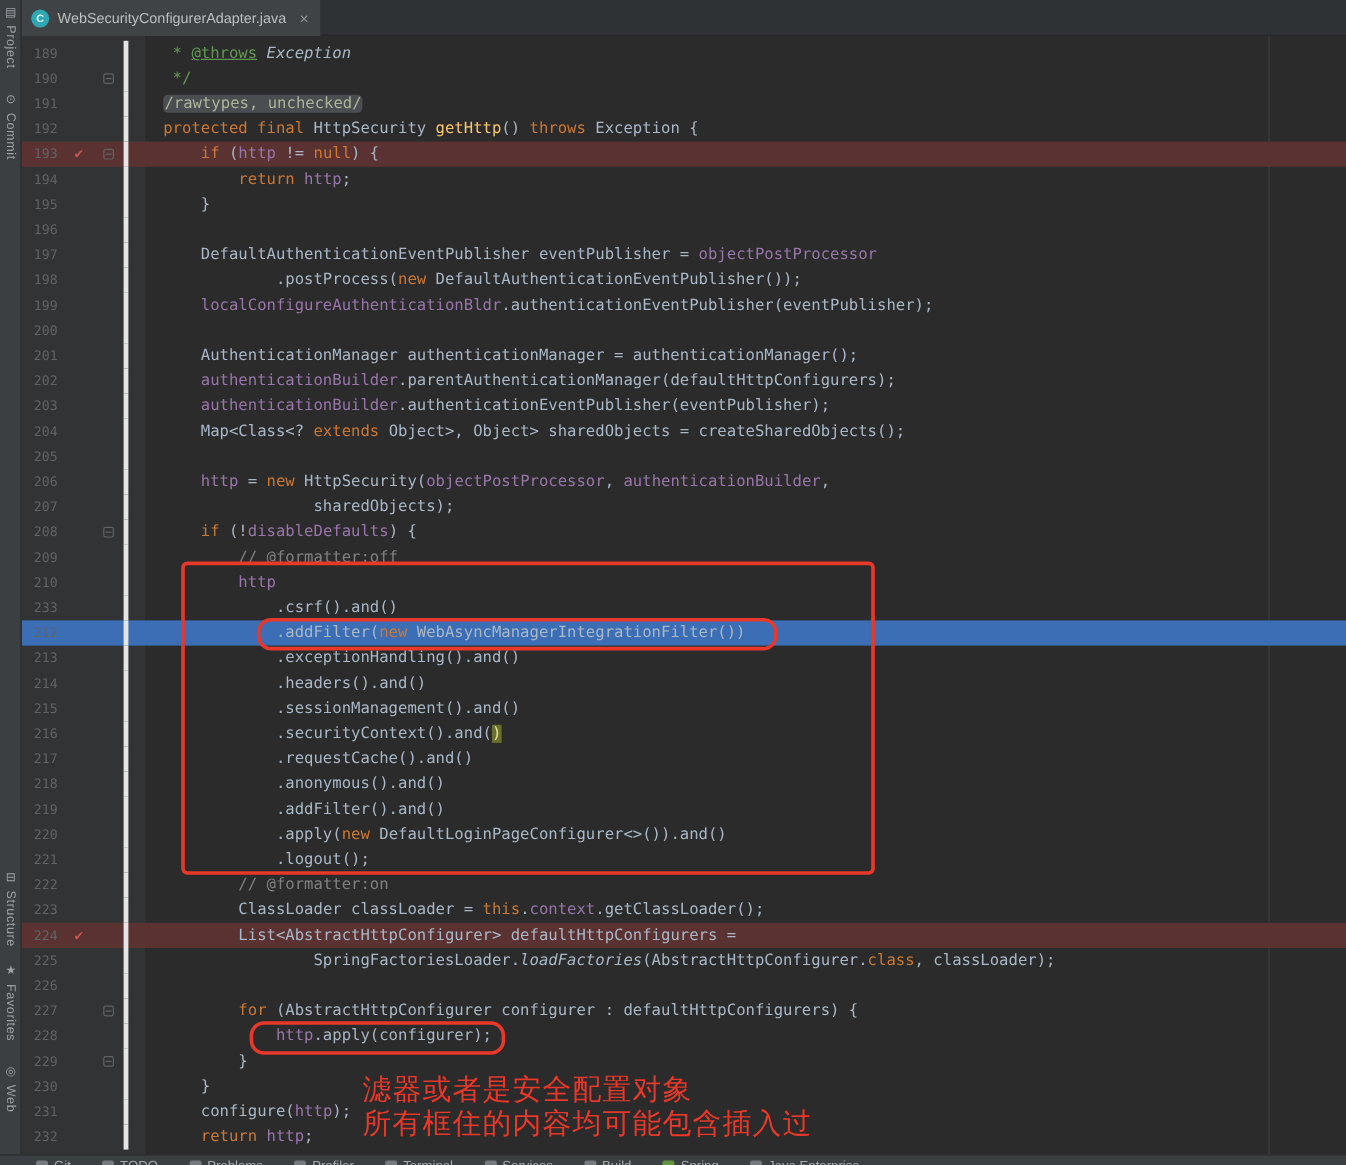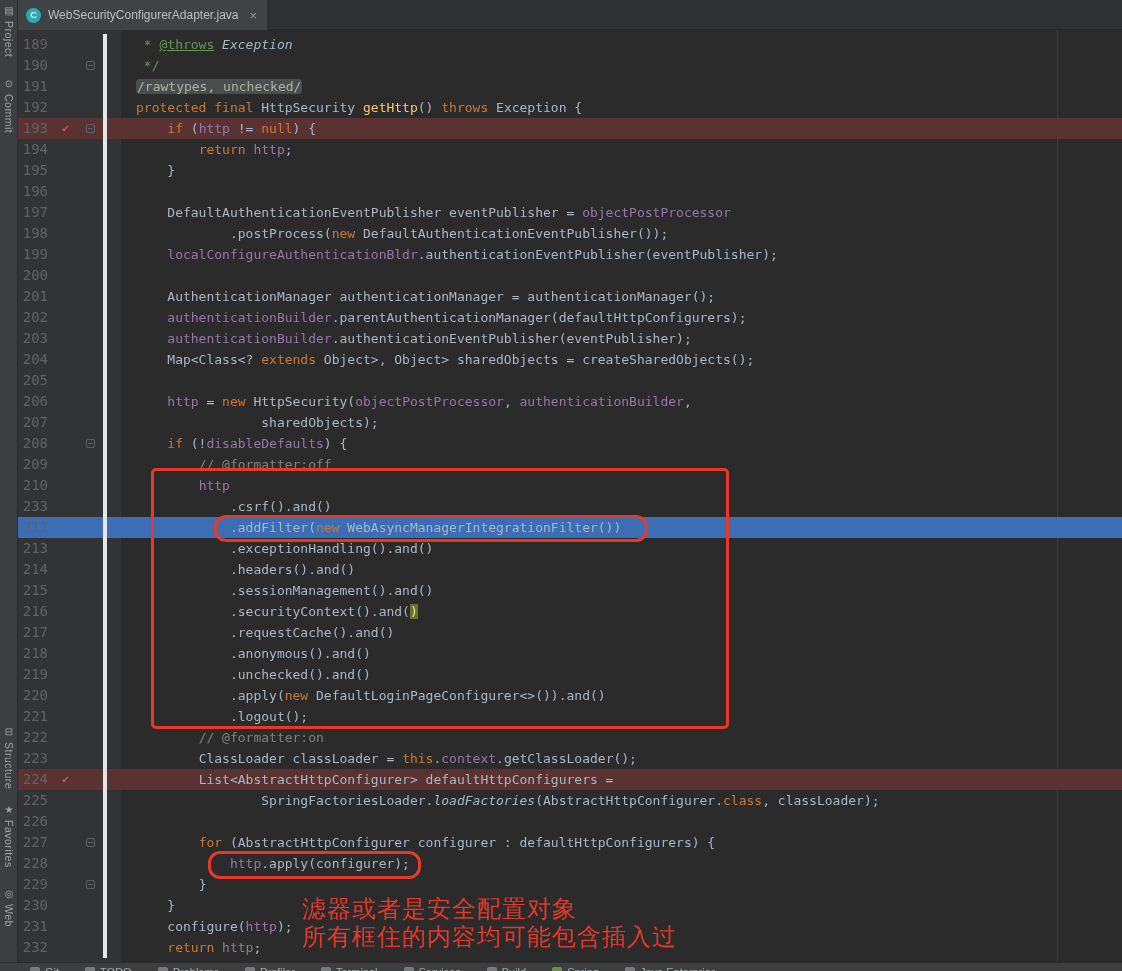--- a/index.html
+++ b/index.html
@@ -26,21 +26,21 @@
 
   
   .editor{position:absolute;left:18px;top:30px;width:1104px;height:932px;background:var(--editor-bg,#2b2b2b);
     font-family:"DejaVu Sans Mono","Liberation Mono",monospace;font-size:13px}
   .gutterbg{position:absolute;left:0;top:0;width:103px;height:100%;background:var(--gutter-bg,#313335)}
   .guide{position:absolute;left:1039px;top:0;width:1px;height:100%;background:#3a3d3f}
   .lines{position:absolute;left:0;top:4px;right:0;z-index:1}
   .row{display:flex;height:21px;line-height:21px}
   .row.sel{background:var(--selection-row,#3b6eb5)}
   .row.red{background:var(--red-row,#5a3232)}
-  .ln{flex:0 0 30px;width:30px;text-align:right;color:var(--line-number,#606366);font-size:14px}
+  .ln{flex:0 0 30px;width:30px;text-align:right;color:var(--line-number,#606366);font-size:11px}
   .gut{flex:0 0 55px;position:relative}
   .mark{position:absolute;left:14px;top:0;color:var(--mark,#c75450);font-size:12px}
   .foldm{position:absolute;left:38px;top:6px;width:9px;height:9px;border:1px solid #5f6365;border-radius:2px;
     background:linear-gradient(#5f6365,#5f6365) center/5px 1px no-repeat}
   .code{flex:1;white-space:pre;color:var(--text,#a9b7c6);border-left:4px solid #e5e5e5;padding-left:29px}
   .k{color:var(--keyword,#cc7832)}
   .t{color:var(--text,#a9b7c6)}
   .f{color:var(--field,#9876aa)}
   .fn{color:var(--method,#ffc66d)}
   .c{color:var(--comment,#808080)}
@@ -259,21 +259,21 @@
           <span class="code">            <span class="t">.requestCache().and()</span></span>
         </div>
         <div class="row">
           <span class="ln">218</span>
           <span class="gut"></span>
           <span class="code">            <span class="t">.anonymous().and()</span></span>
         </div>
         <div class="row">
           <span class="ln">219</span>
           <span class="gut"></span>
-          <span class="code">            <span class="t">.unchecked().and()</span></span>
+          <span class="code">            <span class="t">.addFilter().and()</span></span>
         </div>
         <div class="row">
           <span class="ln">220</span>
           <span class="gut"></span>
           <span class="code">            <span class="t">.apply(</span><span class="k">new</span><span class="t"> DefaultLoginPageConfigurer&lt;&gt;()).and()</span></span>
         </div>
         <div class="row">
           <span class="ln">221</span>
           <span class="gut"></span>
           <span class="code">            <span class="t">.logout();</span></span>

